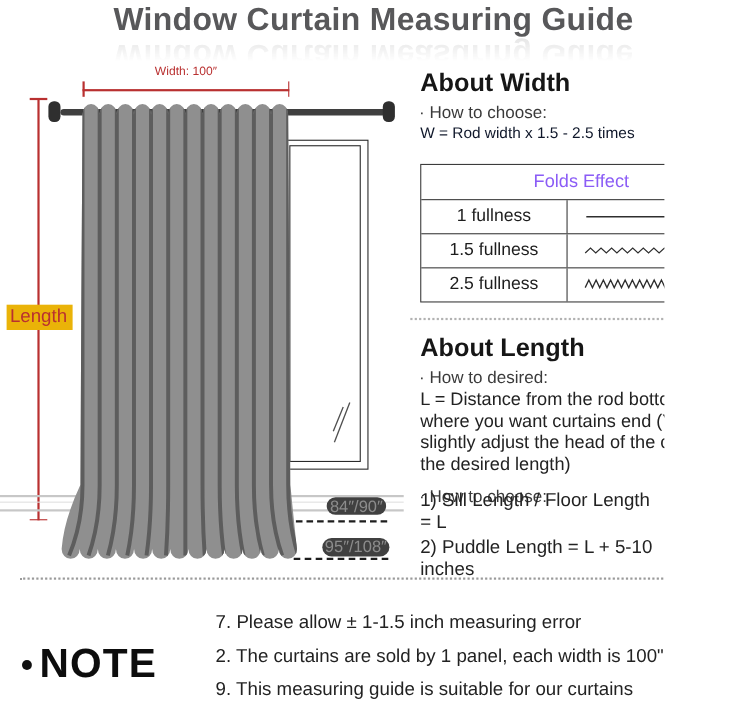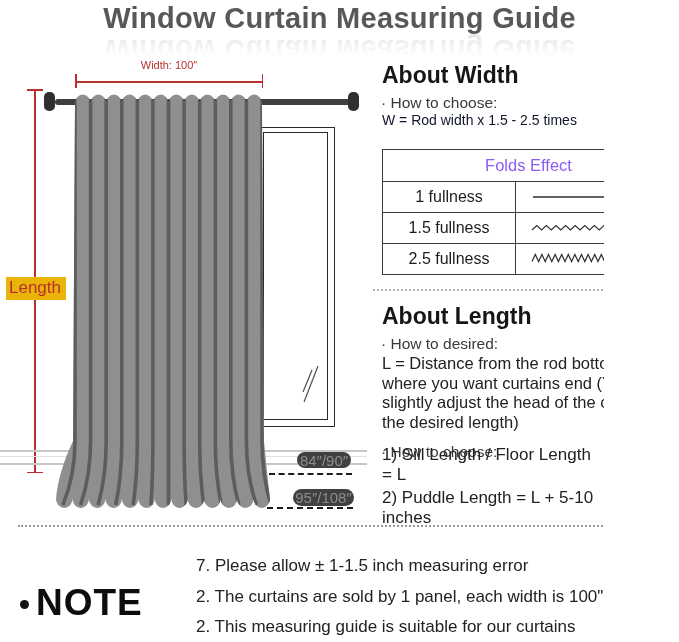--- a/index.html
+++ b/index.html
@@ -173,15 +173,15 @@
   <div class="abs small" style="left:381px;top:335px;">· How to desired:</div>
   <div class="abs para">L = Distance from the rod bottom to where you want curtains end (You can slightly adjust the head of the curtain to the desired length)</div>
   <div class="abs small" style="left:381px;top:443px;">· How to choose:</div>
   <div class="abs opt" style="left:382px;top:445px;">1)  Sill Length / Floor Length = L</div>
   <div class="abs opt" style="left:382px;top:488px;">2)  Puddle Length = L + 5-10 inches</div>
 
   <div class="abs note-bullet"></div>
   <div class="abs note-word">NOTE</div>
   <div class="abs note-item" style="top:556px;">7. Please allow ± 1-1.5 inch measuring error</div>
   <div class="abs note-item" style="top:587px;">2. The curtains are sold by 1 panel, each width is 100"</div>
-  <div class="abs note-item" style="top:617px;">2. This measuring guide is suitable for our curtains</div>
+  <div class="abs note-item" style="top:617px;">9. This measuring guide is suitable for our curtains</div>
 
 </div>
 
 </body></html>

